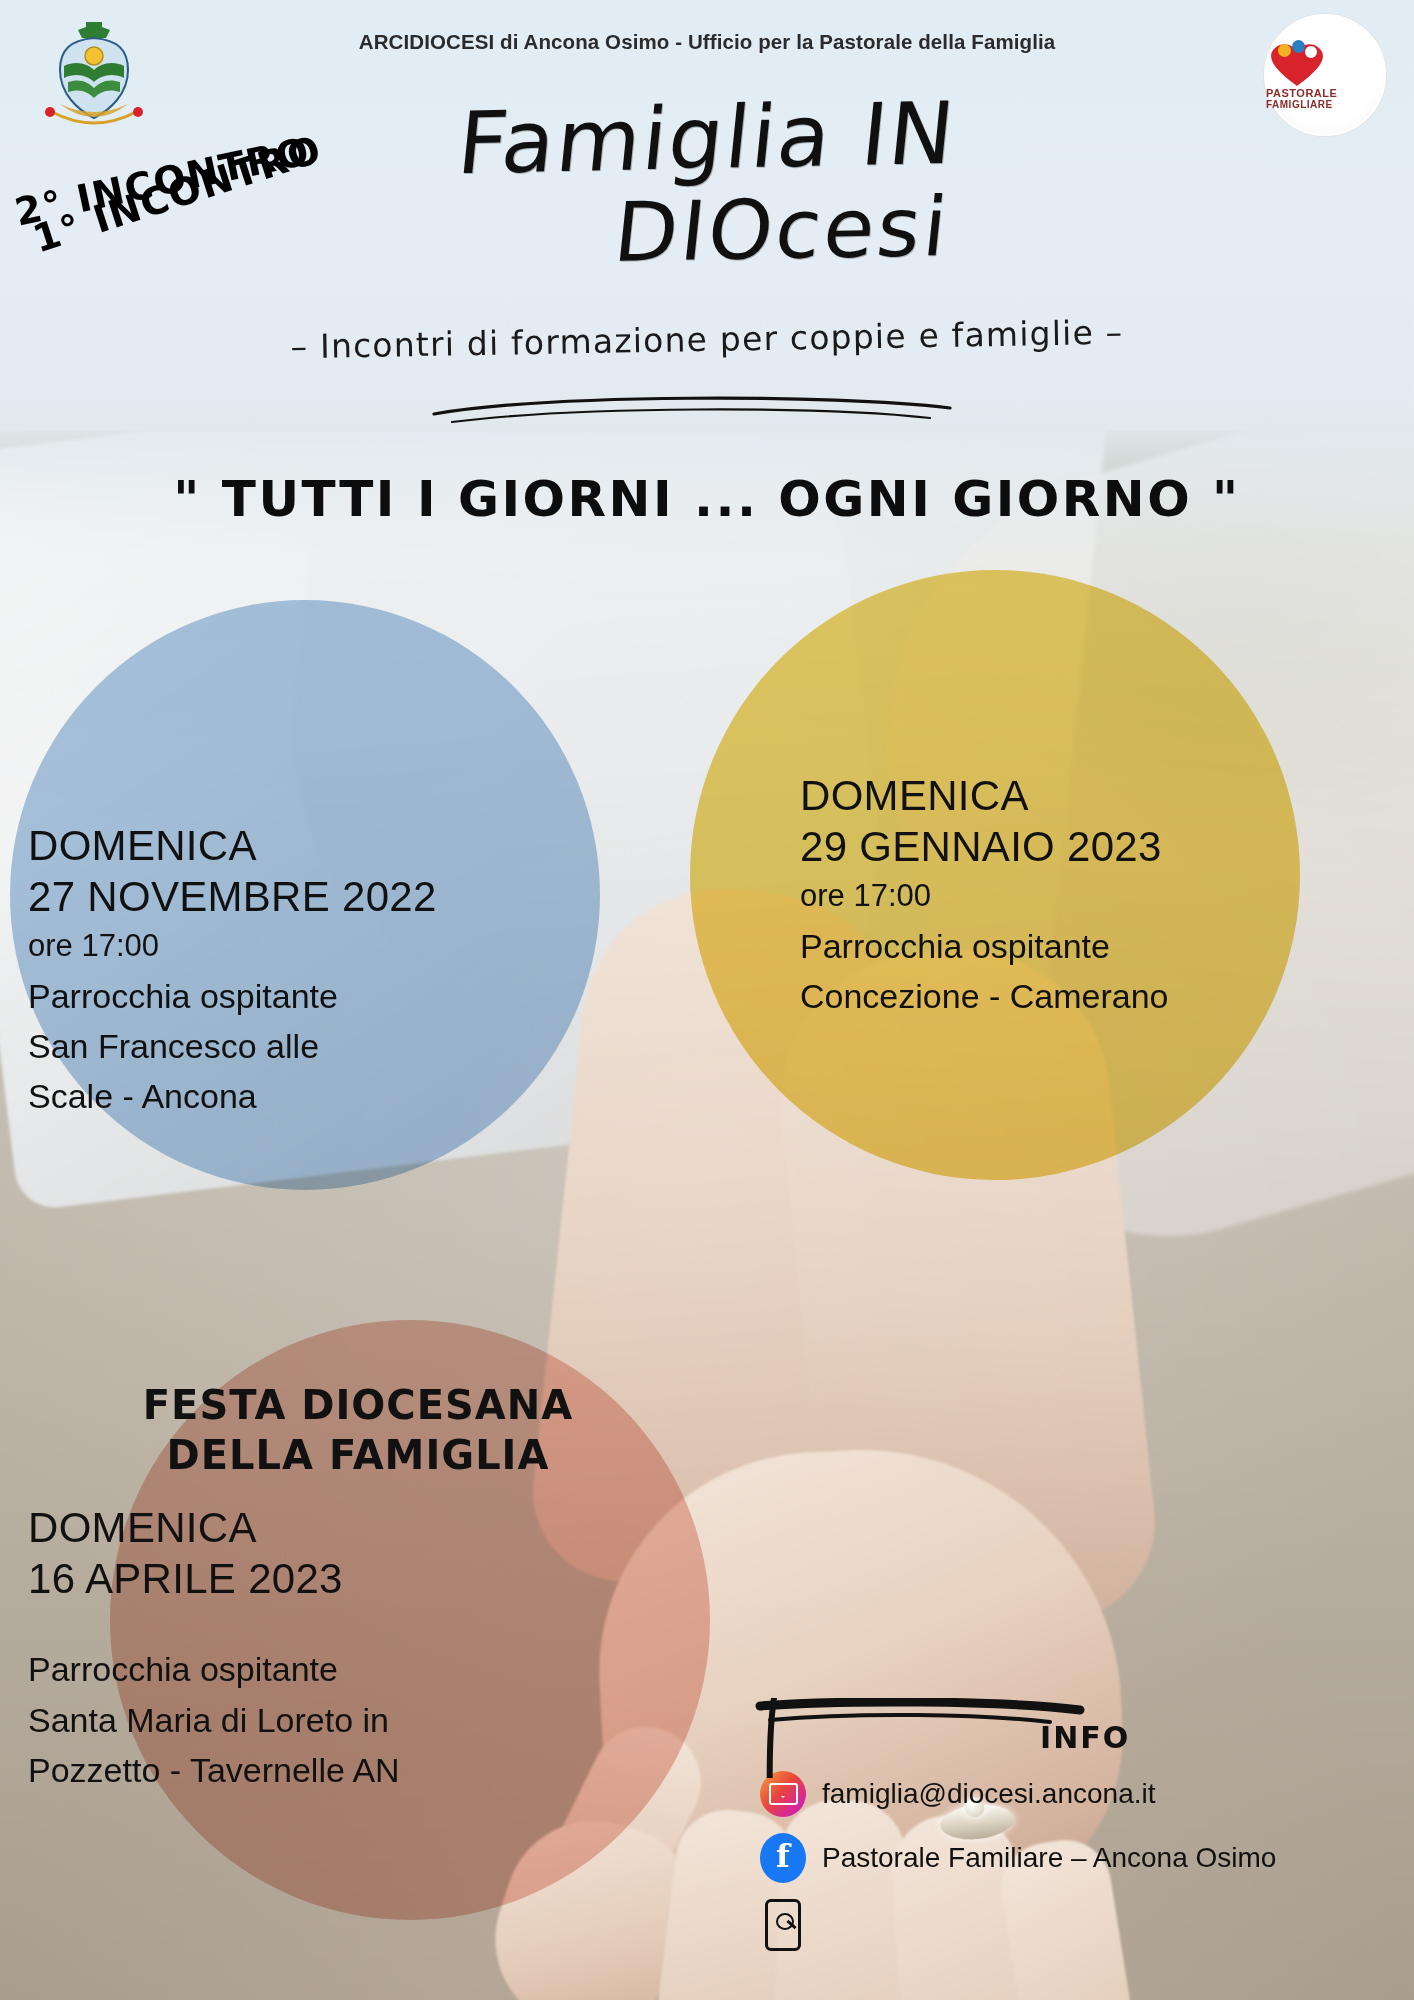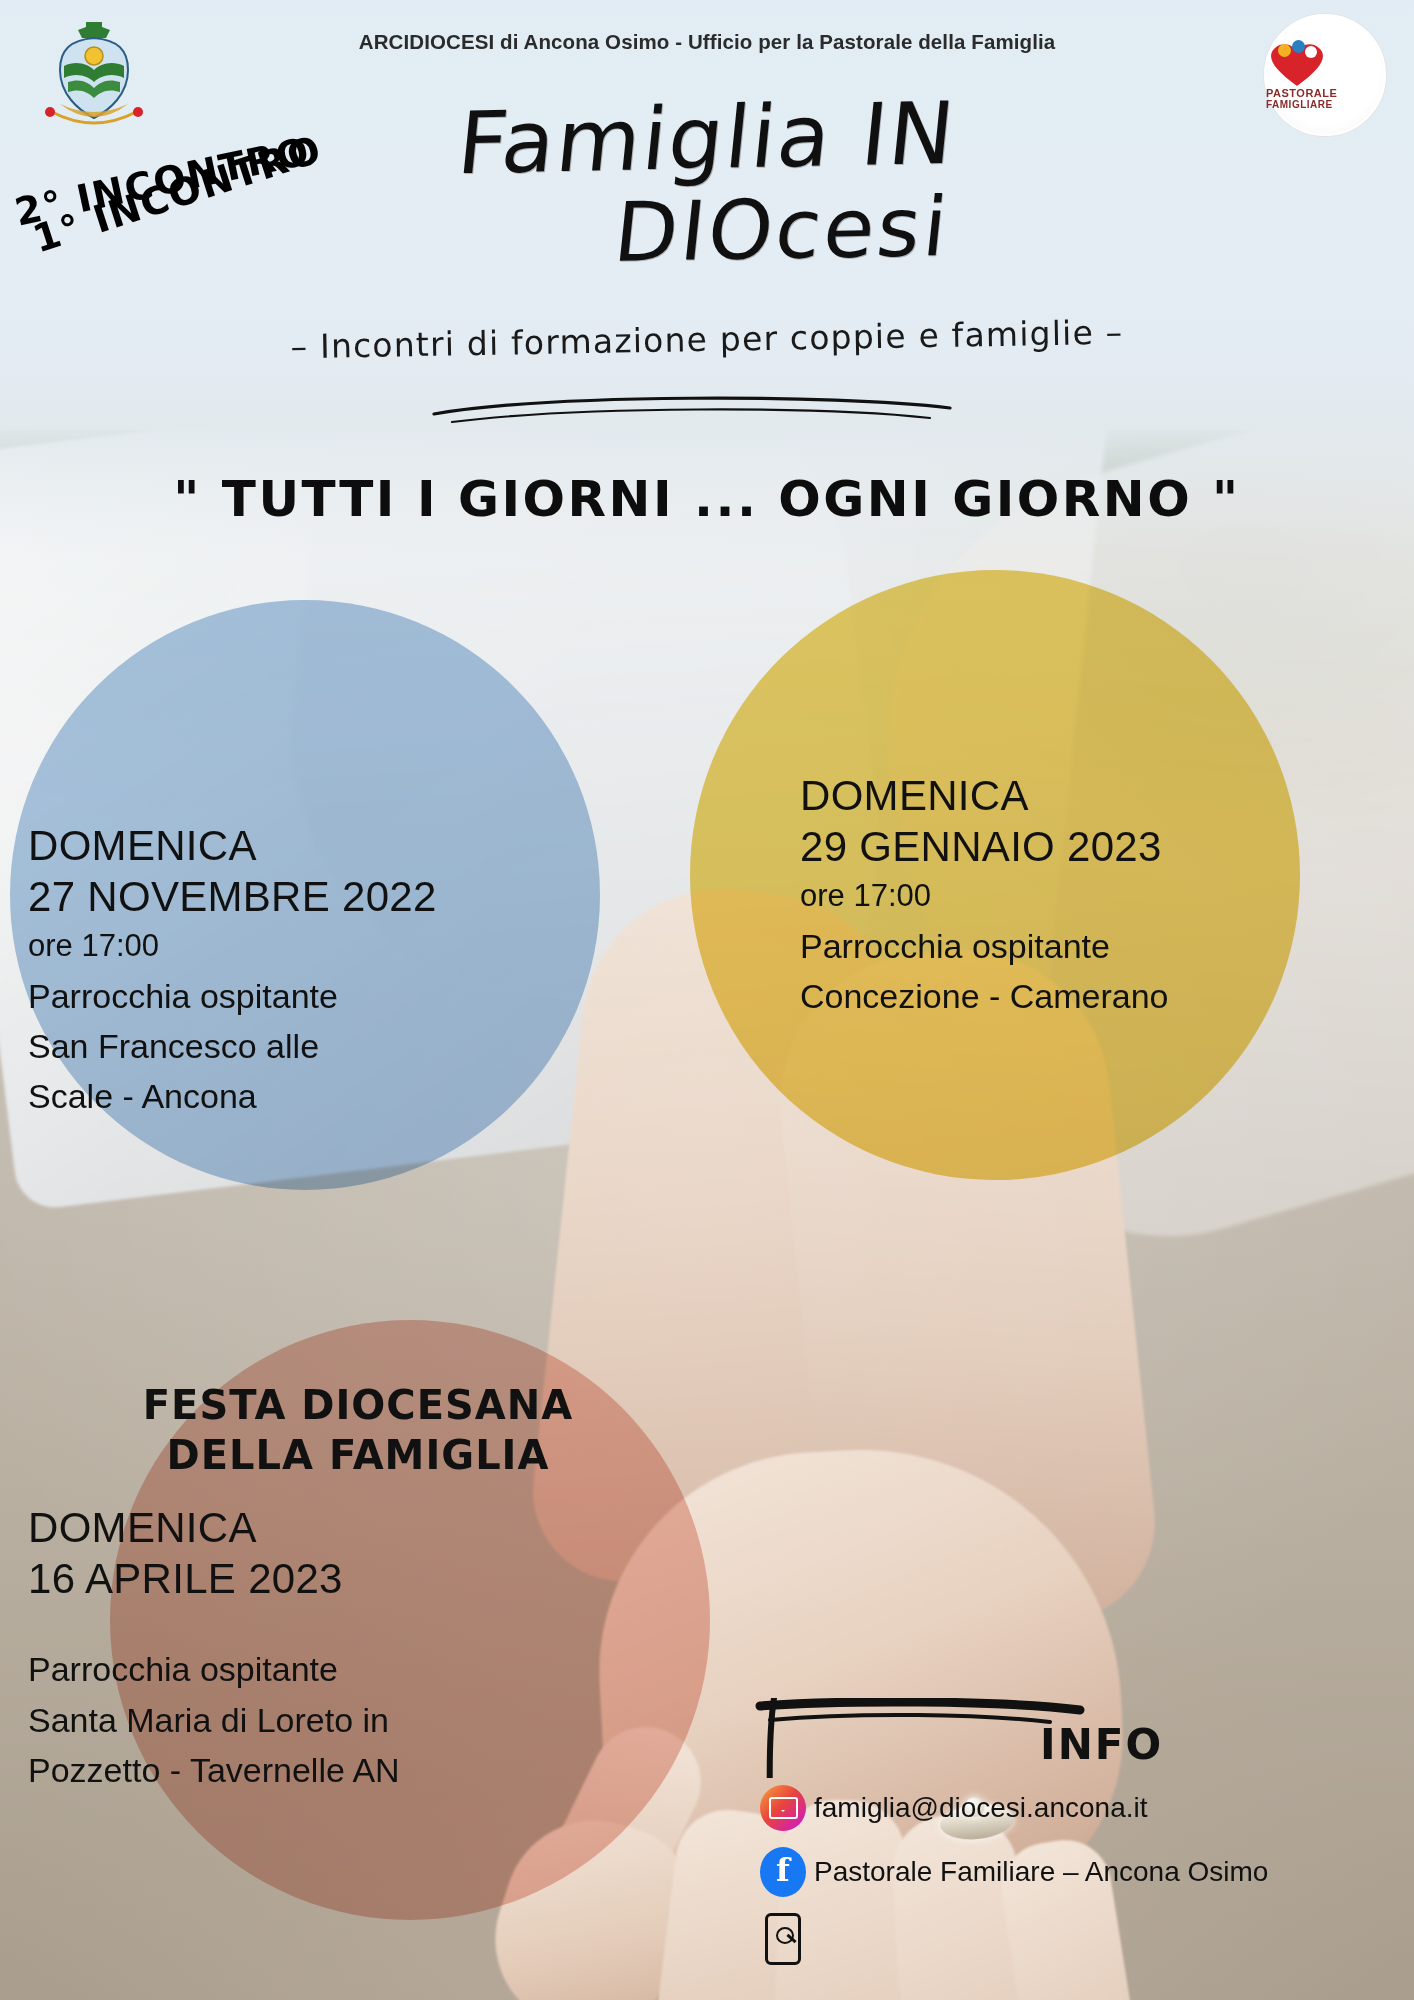--- a/index.html
+++ b/index.html
@@ -268,33 +268,33 @@
     text-align: center;
     width: 520px;
     margin-left: 70px;
   }
 
   
   .info-wrap { position: absolute; left: 760px; top: 1720px; width: 640px; }
   .info-head {
     font-family: "DejaVu Sans", sans-serif;
     font-weight: bold;
-    font-size: 42px;
+    font-size: 30px;
     letter-spacing: 2px;
     color: #111;
     margin-left: 280px;
   }
   .info-rule { position: absolute; left: -10px; top: -22px; width: 420px; height: 80px; }
   .info-row {
     display: flex; align-items: center;
     margin-top: 16px;
     font-size: 28px;
     color: #111;
   }
-  .info-row .txt { margin-left: 8px; line-height: 1.18; }
+  .info-row .txt { margin-left: 16px; line-height: 1.18; }
   .ico {
     width: 46px; height: 46px; flex: 0 0 46px;
     border-radius: 50%;
     display: flex; align-items: center; justify-content: center;
   }
   .ico-mail {
     background: linear-gradient(135deg,#f7a23b 0%, #e8453c 45%, #d6249f 80%, #a234c2 100%);
   }
   .ico-mail .env {
     width: 25px; height: 18px; border: 2.4px solid #fff; border-radius: 3px; position: relative;

